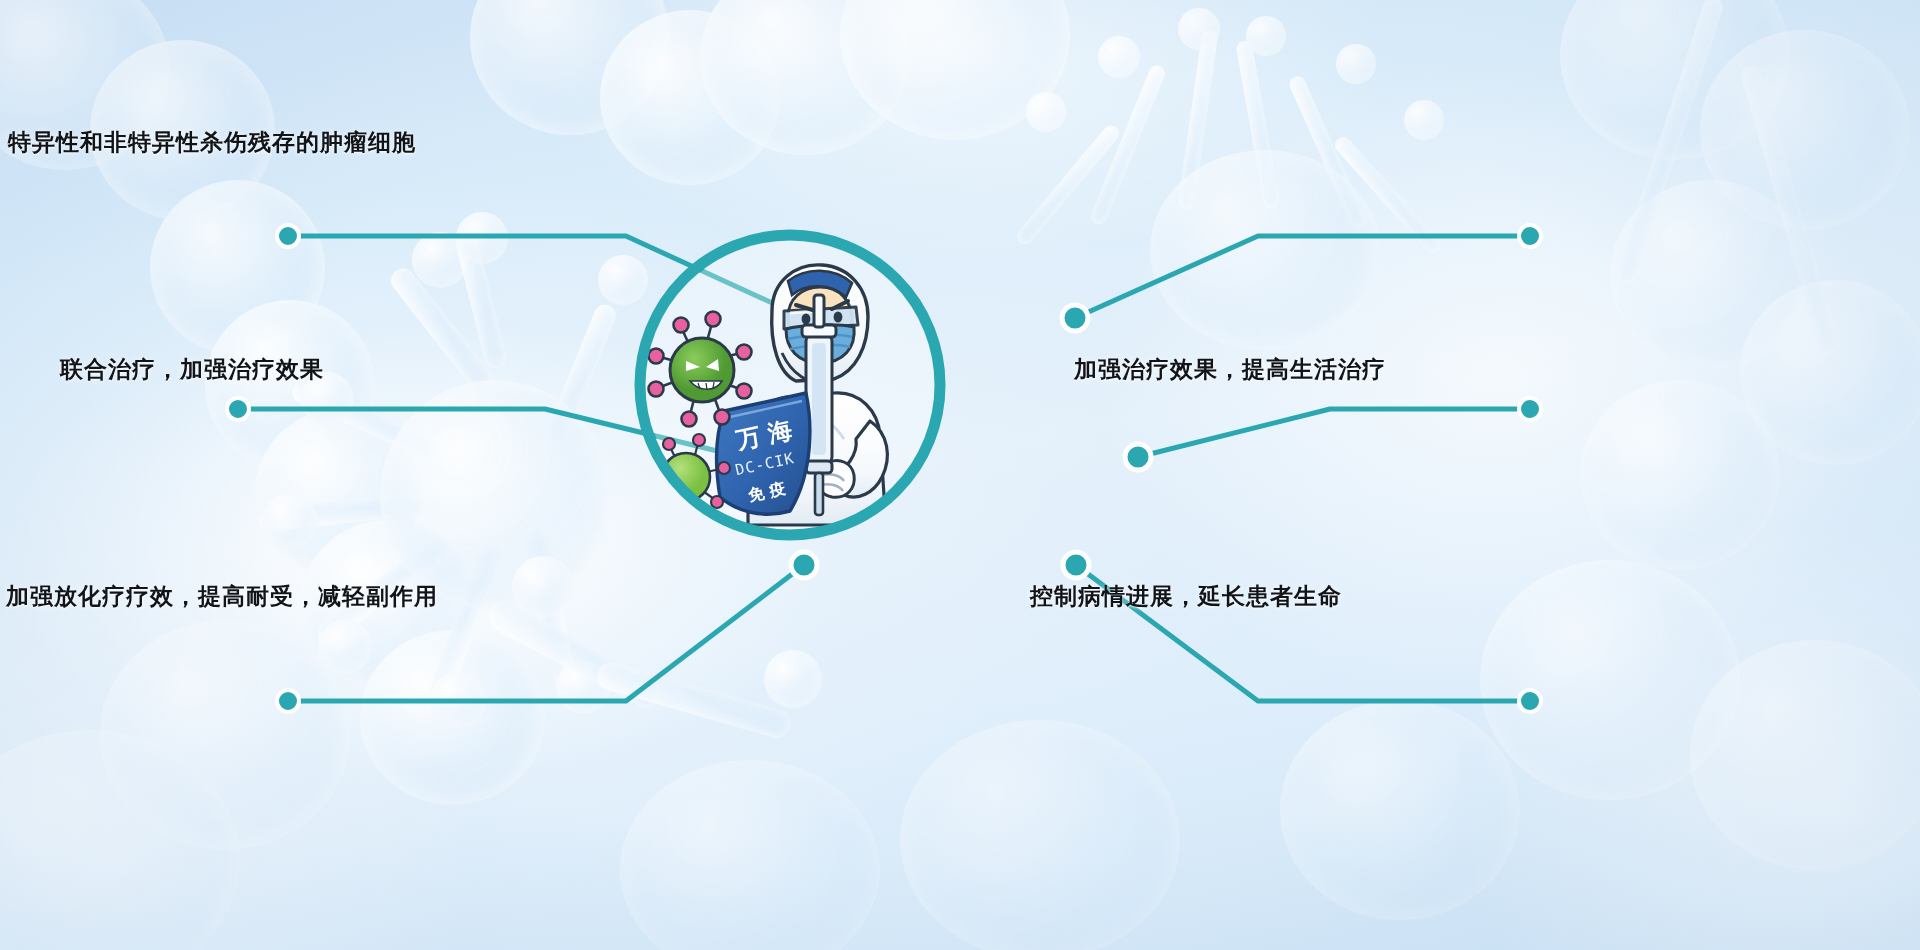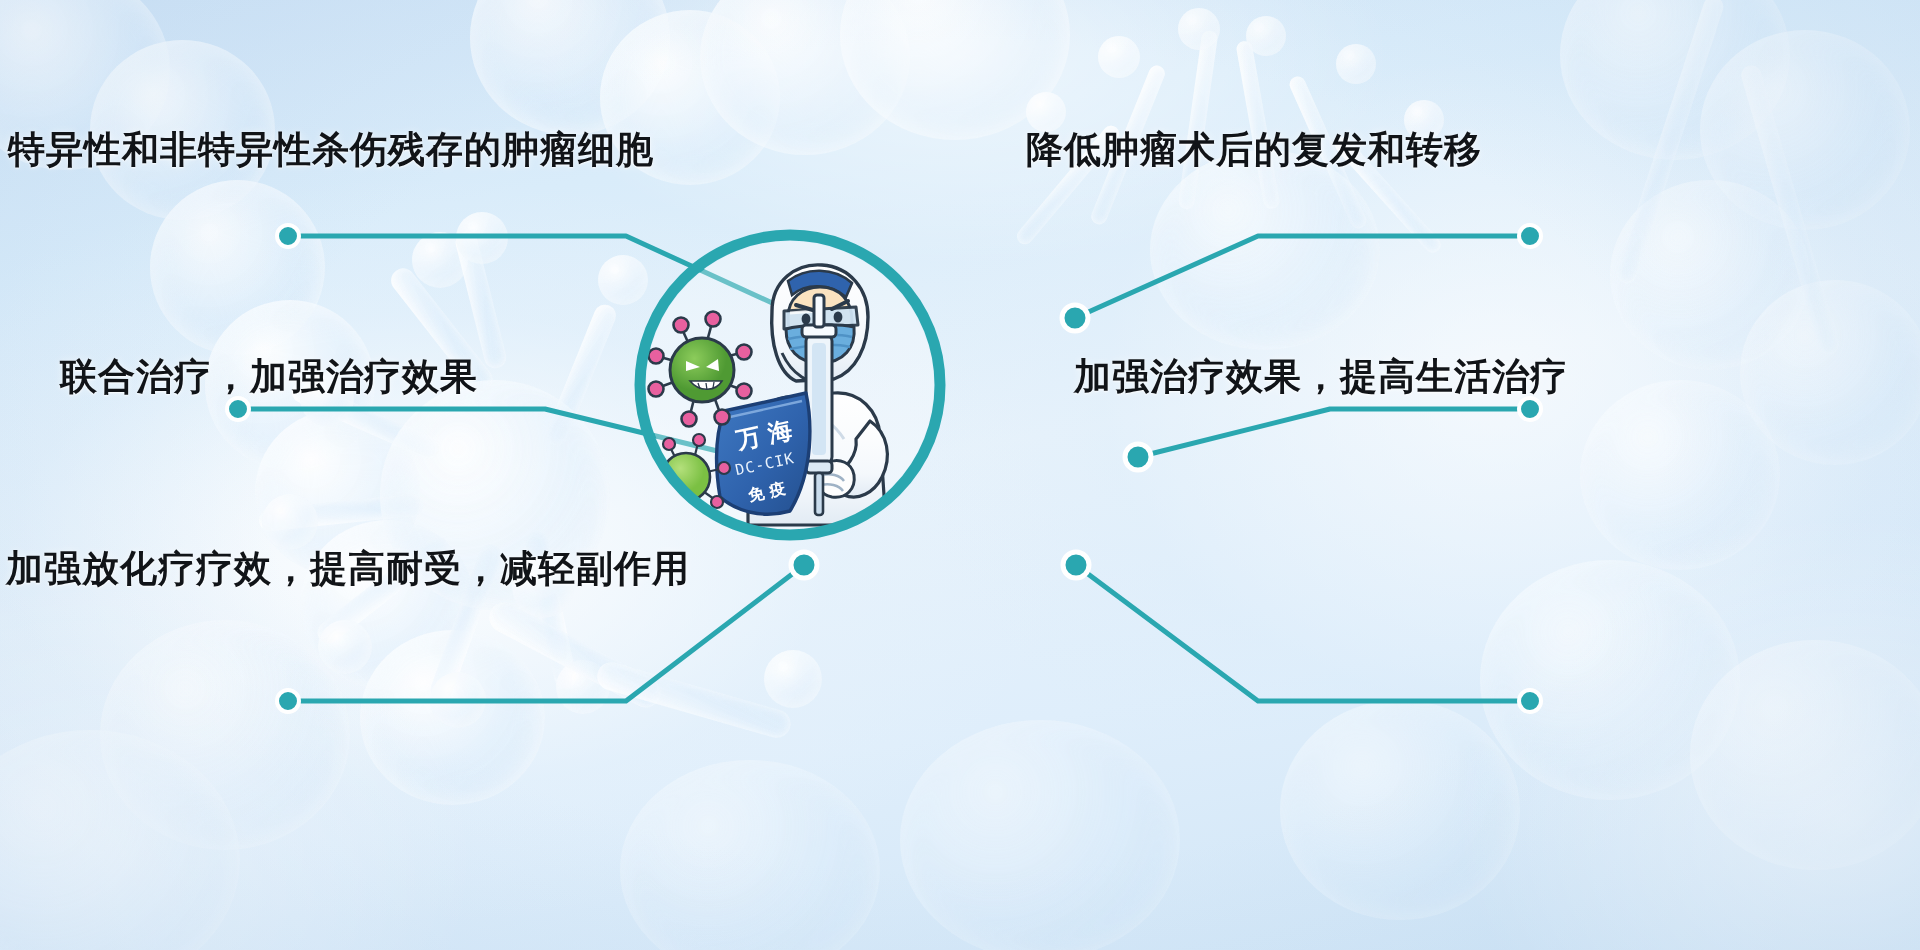--- a/index.html
+++ b/index.html
@@ -42,28 +42,28 @@
   }
 
   
   #links{position:absolute;inset:0;}
 
   
   .label{
     position:absolute;white-space:nowrap;
     color:#111418;
     font-weight:700;
-    font-size:37px;
+    font-size:23px;
     letter-spacing:1px;
     line-height:1;
     text-shadow:0 1px 2px rgba(255,255,255,.85), 0 0 8px rgba(255,255,255,.55);
   }
   .lab-tl{left:8px;  top:131px;}
   .lab-ml{left:60px; top:358px;font-family:Liberation Serif, serif;}
-  .lab-bl{left:6px;  top:550px;}
+  .lab-bl{left:6px;  top:585px;}
   .lab-tr{left:1026px;top:131px;}
   .lab-mr{left:1074px;top:358px;}
   .lab-br{left:1030px;top:585px;}
 
   
   #hub{position:absolute;left:620px;top:225px;width:340px;height:320px;}
   #hub svg{display:block;}
 </style>
 </head>
 <body>
@@ -320,16 +320,16 @@
         </g>
       </g>
 
       <circle cx="170" cy="160" r="150" fill="none" stroke="#2aa7b0" stroke-width="11"></circle>
     </svg>
   </div>
 
   <div class="label lab-tl">特异性和非特异性杀伤残存的肿瘤细胞</div>
   <div class="label lab-ml">联合治疗，加强治疗效果</div>
   <div class="label lab-bl">加强放化疗疗效，提高耐受，减轻副作用</div>
-  <div class="label lab-tr">降低肿瘤术后的复发和转移</div>
   <div class="label lab-mr">加强治疗效果，提高生活治疗</div>
+  <div class="label lab-br">控制病情进展，延长患者生命</div>
 
 </div>
 
 </body></html>

